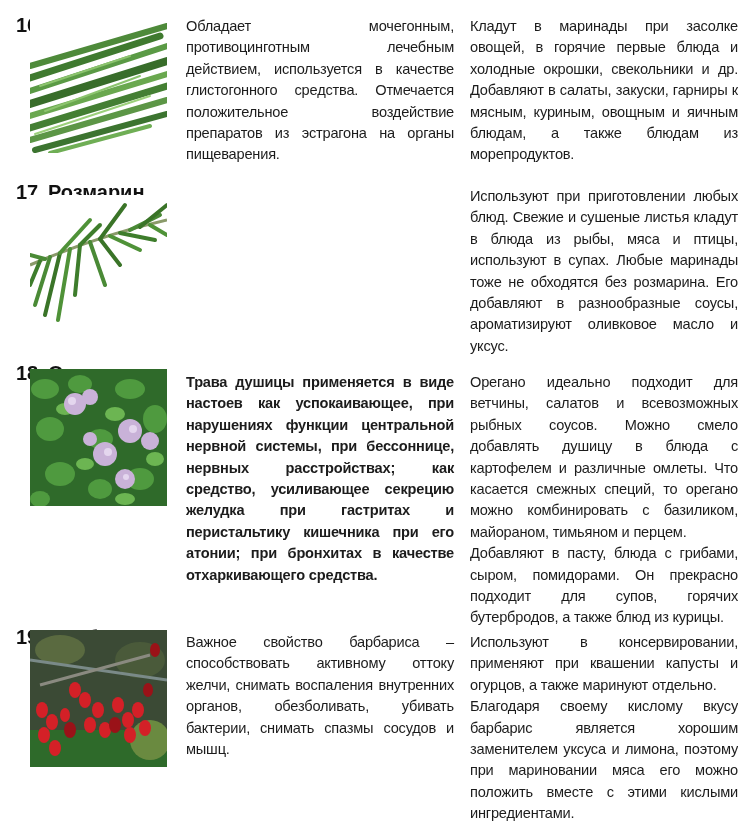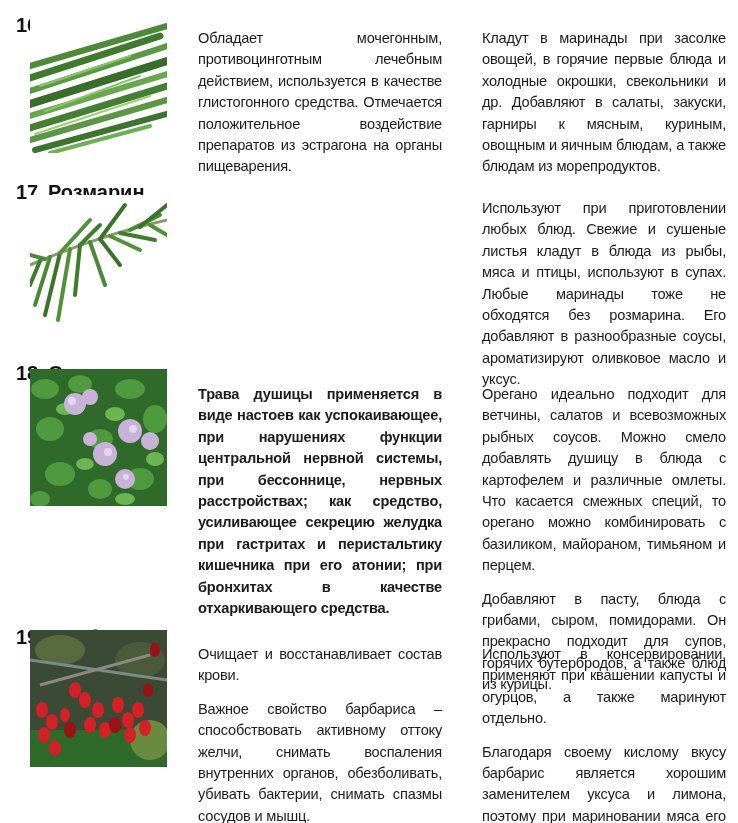--- a/index.html
+++ b/index.html
@@ -16,21 +16,21 @@
   .heading .num { display: inline-block; width: 32px; }
   .photo {
     position: absolute; left: 30px; width: 137px; overflow: hidden;
   }
   .photo svg { display: block; width: 100%; height: 100%; }
   .col {
     position: absolute; margin: 0;
     font-size: 14.6px; line-height: 21.4px; color: #1c1c1c;
     text-align: justify; letter-spacing: -0.2px;
   }
-  .col p { margin: 12px; }
+  .col p { margin: 0; }
   .col1 { left: 186px; width: 268px; }
   .col2 { left: 470px; width: 268px; }
 </style>
 </head>
 <body>
 
 <h2 class="heading" style="top:0px;">
   <span class="num">16.</span><span>Эстрагон</span>
 </h2>
 <div class="photo" style="top:16px;height:137px;">
@@ -173,20 +173,19 @@
     </g>
     <g fill="#9a1218">
       <ellipse cx="40" cy="100" rx="6" ry="8"></ellipse>
         <ellipse cx="85" cy="95" rx="6" ry="8"></ellipse>
       <ellipse cx="118" cy="60" rx="5" ry="7"></ellipse>
         <ellipse cx="125" cy="20" rx="5" ry="7"></ellipse>
     </g>
   </svg>
 </div>
 <div class="col col1" style="top:632px;">
-  <p>Очищает и восстанавливает состав крови.</p>
   <p>Важное свойство барбариса – способствовать активному оттоку желчи, снимать воспаления внутренних органов, обезболивать, убивать бактерии, снимать спазмы сосудов и мышц.</p>
 </div>
 <div class="col col2" style="top:632px;">
   <p>Используют в консервировании, применяют при квашении капусты и огурцов, а также маринуют отдельно.</p>
   <p>Благодаря своему кислому вкусу барбарис является хорошим заменителем уксуса и лимона, поэтому при мариновании мяса его можно положить вместе с этими кислыми ингредиентами.</p>
 
 </div>
 
 </body></html>

